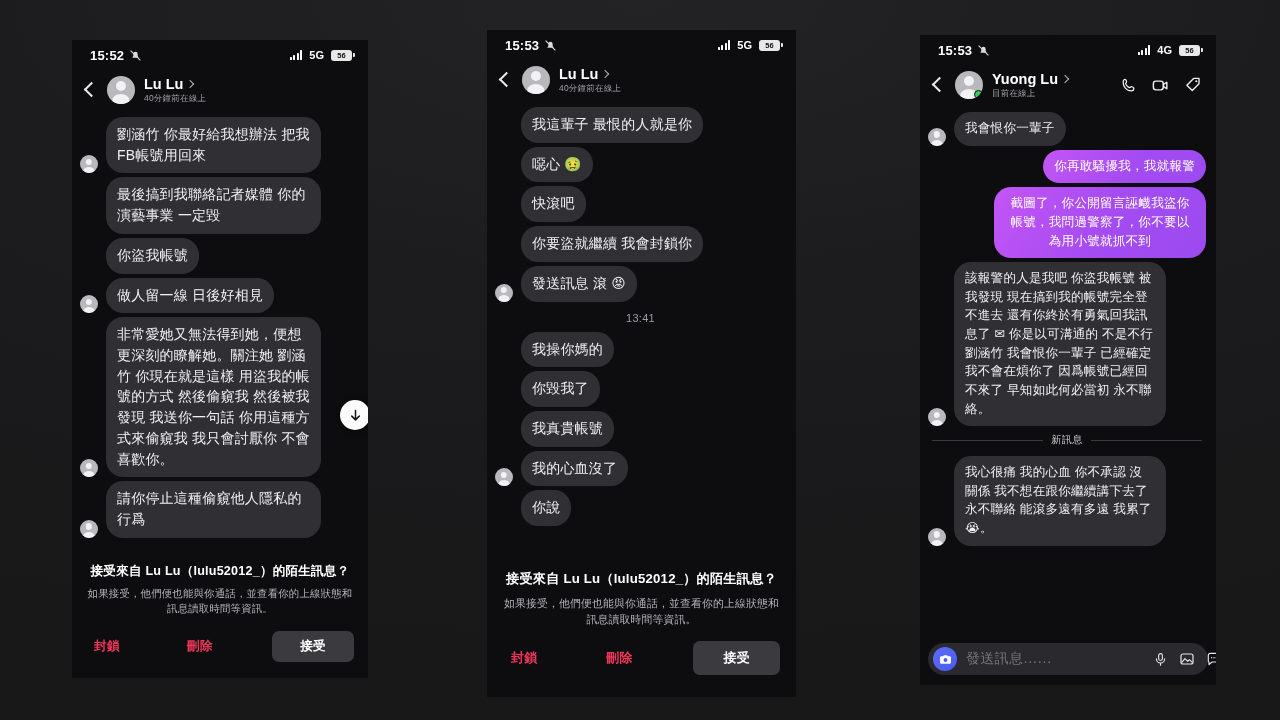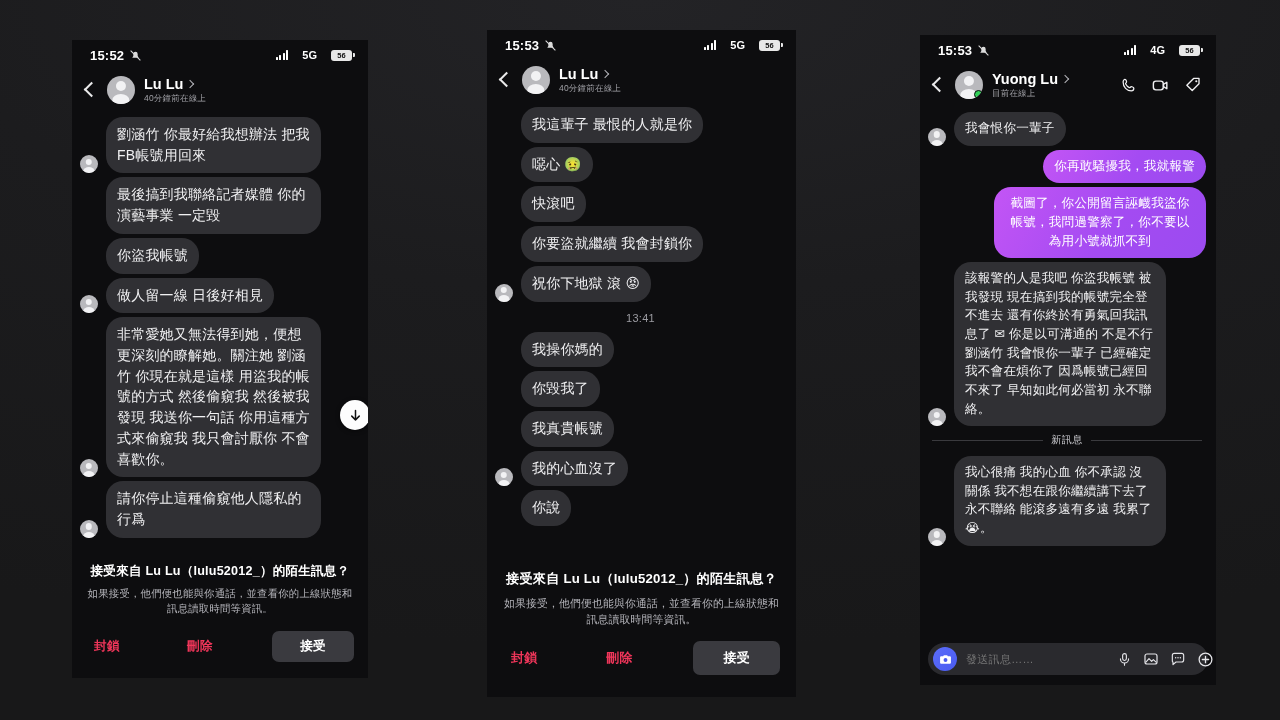--- a/index.html
+++ b/index.html
@@ -27,21 +27,21 @@
 
   
   .statusbar{
     height:30px; display:flex; align-items:center;
     justify-content:space-between; padding:0 16px 0 18px;
     color:#fff;
   }
   .sb-left{ display:flex; align-items:center; gap:5px; }
   .sb-time{ font-size:13px; font-weight:700; letter-spacing:.2px; }
   .mute-ico{ width:13px; height:13px; display:block; opacity:.85; }
-  .sb-right{ display:flex; align-items:center; gap:14px; }
+  .sb-right{ display:flex; align-items:center; gap:7px; }
   .bars{ display:flex; align-items:flex-end; gap:1.5px; height:10px; }
   .bars i{ display:block; width:2px; background:#fff; border-radius:.5px; }
   .bars i:nth-child(1){ height:3px; }
   .bars i:nth-child(2){ height:5px; }
   .bars i:nth-child(3){ height:7px; }
   .bars i:nth-child(4){ height:10px; }
   .net{ font-size:11px; font-weight:700; }
   .batt{
     width:21px; height:11px; border-radius:3px; background:#e8e8e8;
     color:#111; font-size:7.5px; font-weight:700;
@@ -179,23 +179,23 @@
     position:absolute; left:8px; right:8px; bottom:10px;
     height:32px; border-radius:18px; background:#2a2a2e;
     display:flex; align-items:center; gap:9px; padding:0 10px 0 5px;
   }
   .cam{
     width:24px; height:24px; border-radius:50%;
     background:linear-gradient(135deg,#5b6dfa,#4a5bf0);
     display:flex; align-items:center; justify-content:center; flex:0 0 auto;
   }
   .ph{
-    flex:1 1 auto; color:#9b9ba1; font-size:11px; letter-spacing:.3px;
+    flex:1 1 auto; color:#9b9ba1; font-size:14px; letter-spacing:.3px;
     background:transparent; border:none; outline:none;
-    font-family:Liberation Sans, sans-serif;
+    font-family:Liberation Serif, serif;
   }
   .comp-icons{ display:flex; align-items:center; gap:11px; }
   .comp-icons svg{ display:block; }
 </style>
 </head>
 <body>
 
 <div class="backdrop"></div>
 
 <div class="phone p1">
@@ -330,21 +330,21 @@
       <div class="bubble">快滾吧</div>
     </div>
     <div class="row">
       <div class="av-slot"></div>
       <div class="bubble wide">你要盜就繼續 我會封鎖你</div>
     </div>
     <div class="row">
       <div class="av-slot">
           <div class="avatar small"></div>
         </div>
-      <div class="bubble">祝你下地獄 滾 😡</div>
+      <div class="bubble">發送訊息 滾 😡</div>
     </div>
 
     <div class="timestamp">13:41</div>
 
     <div class="row">
       <div class="av-slot"></div>
       <div class="bubble">我操你媽的</div>
     </div>
     <div class="row">
       <div class="av-slot"></div>

